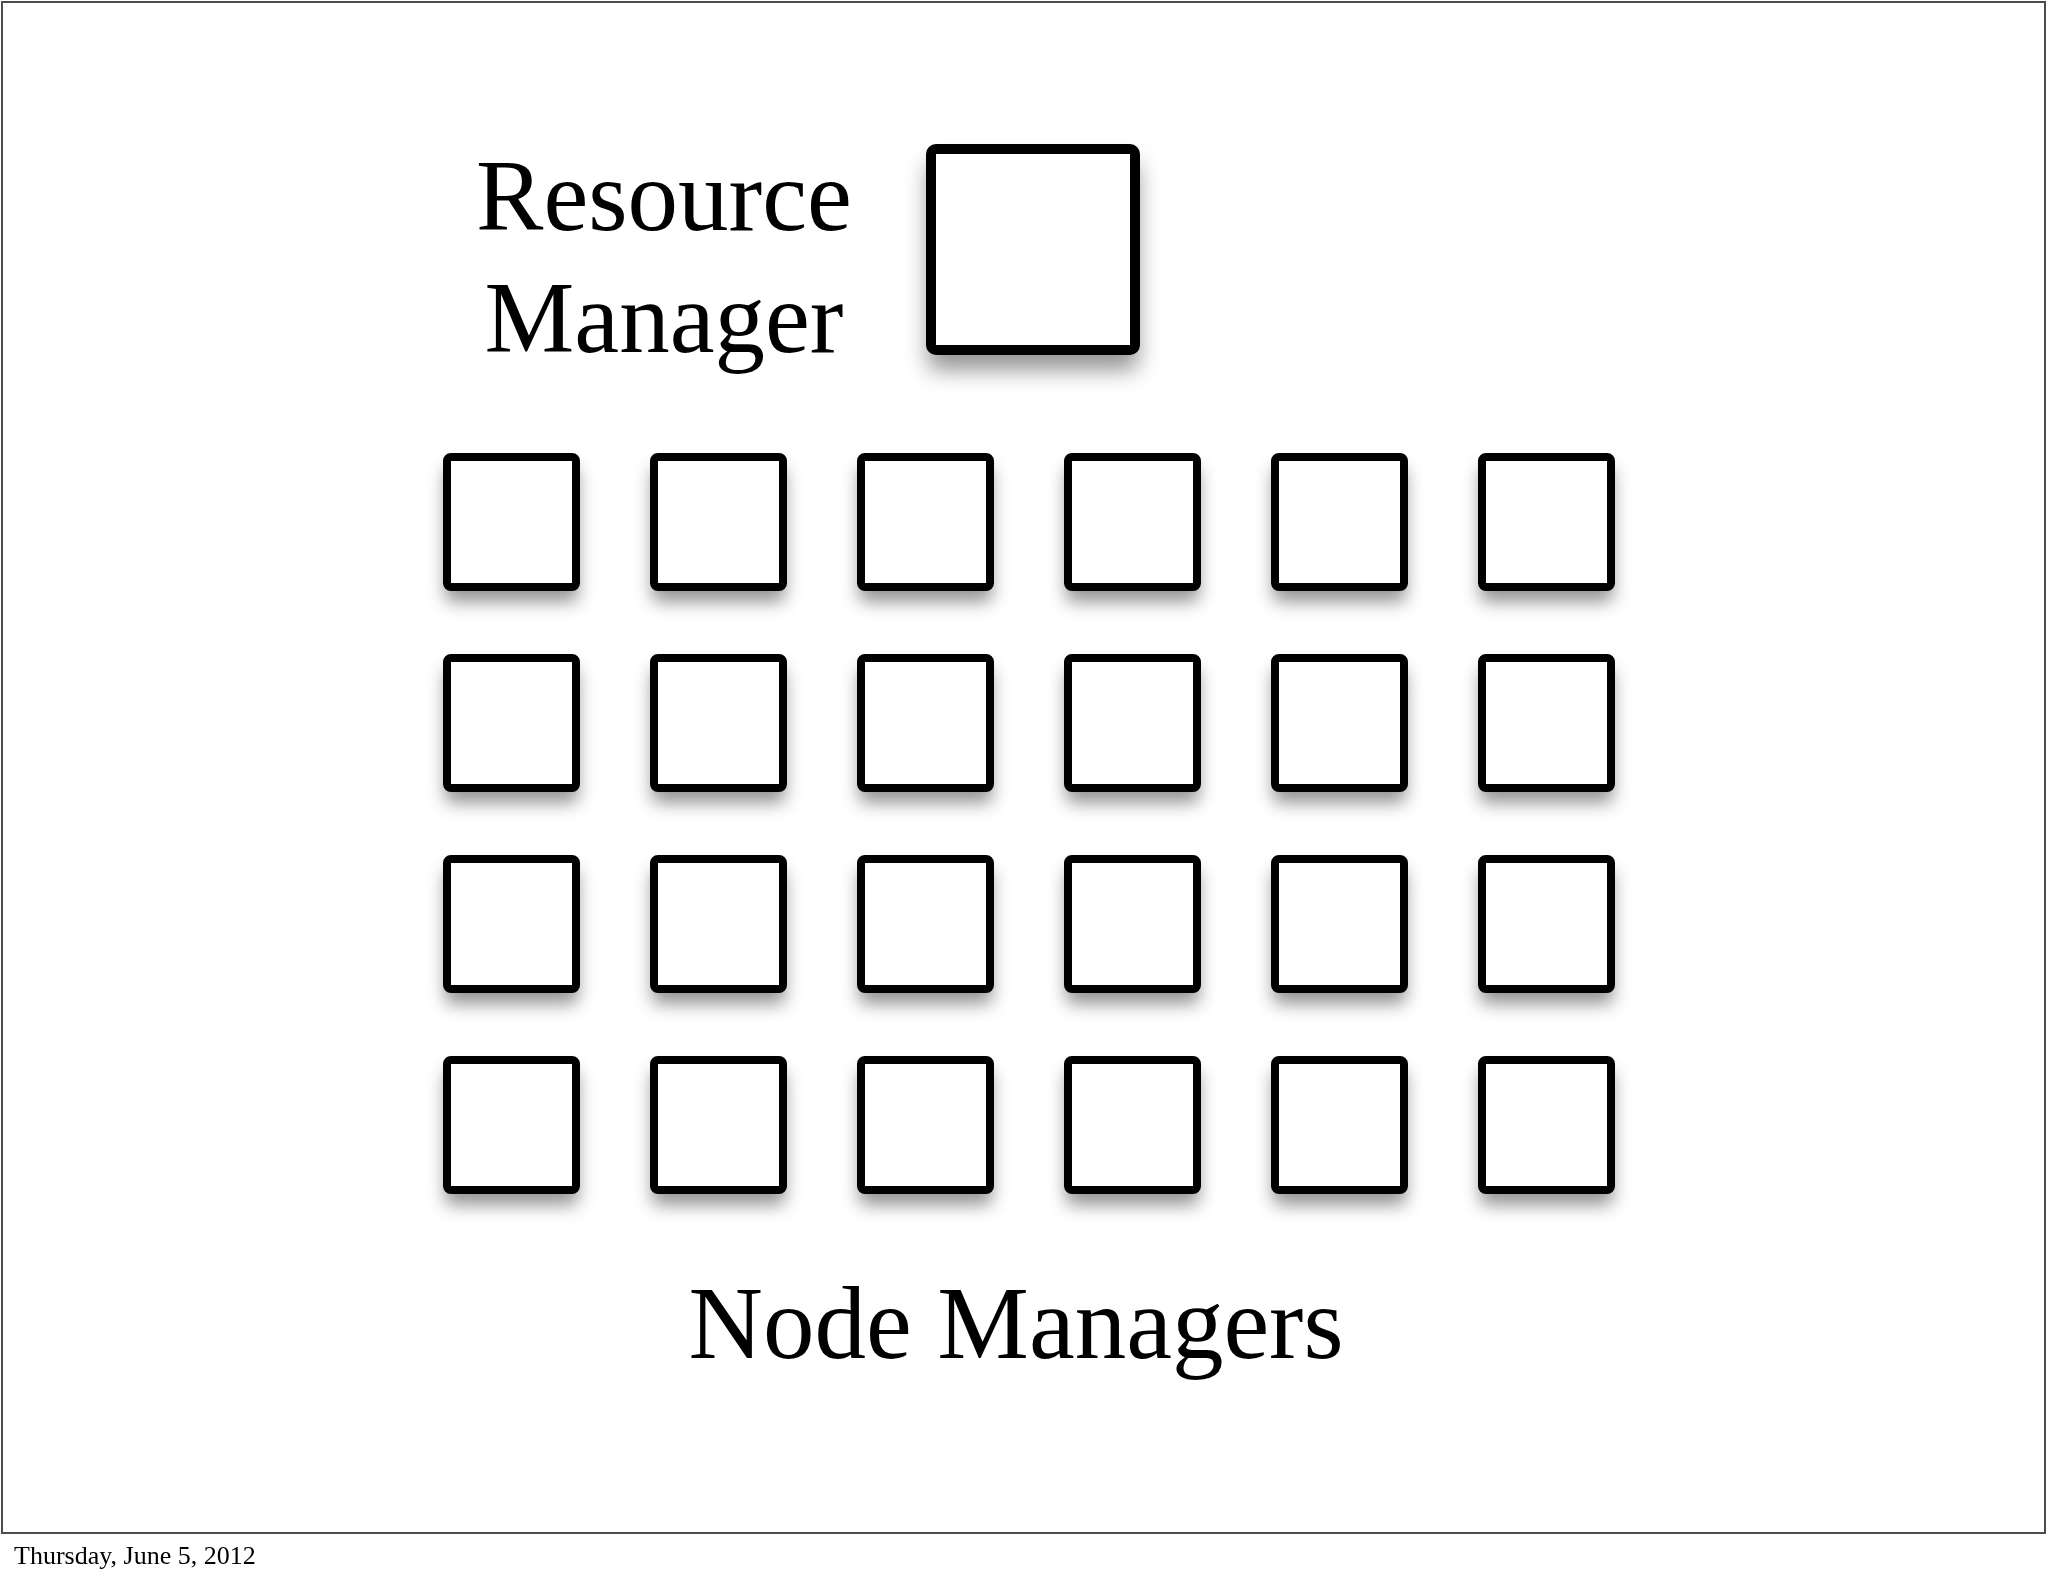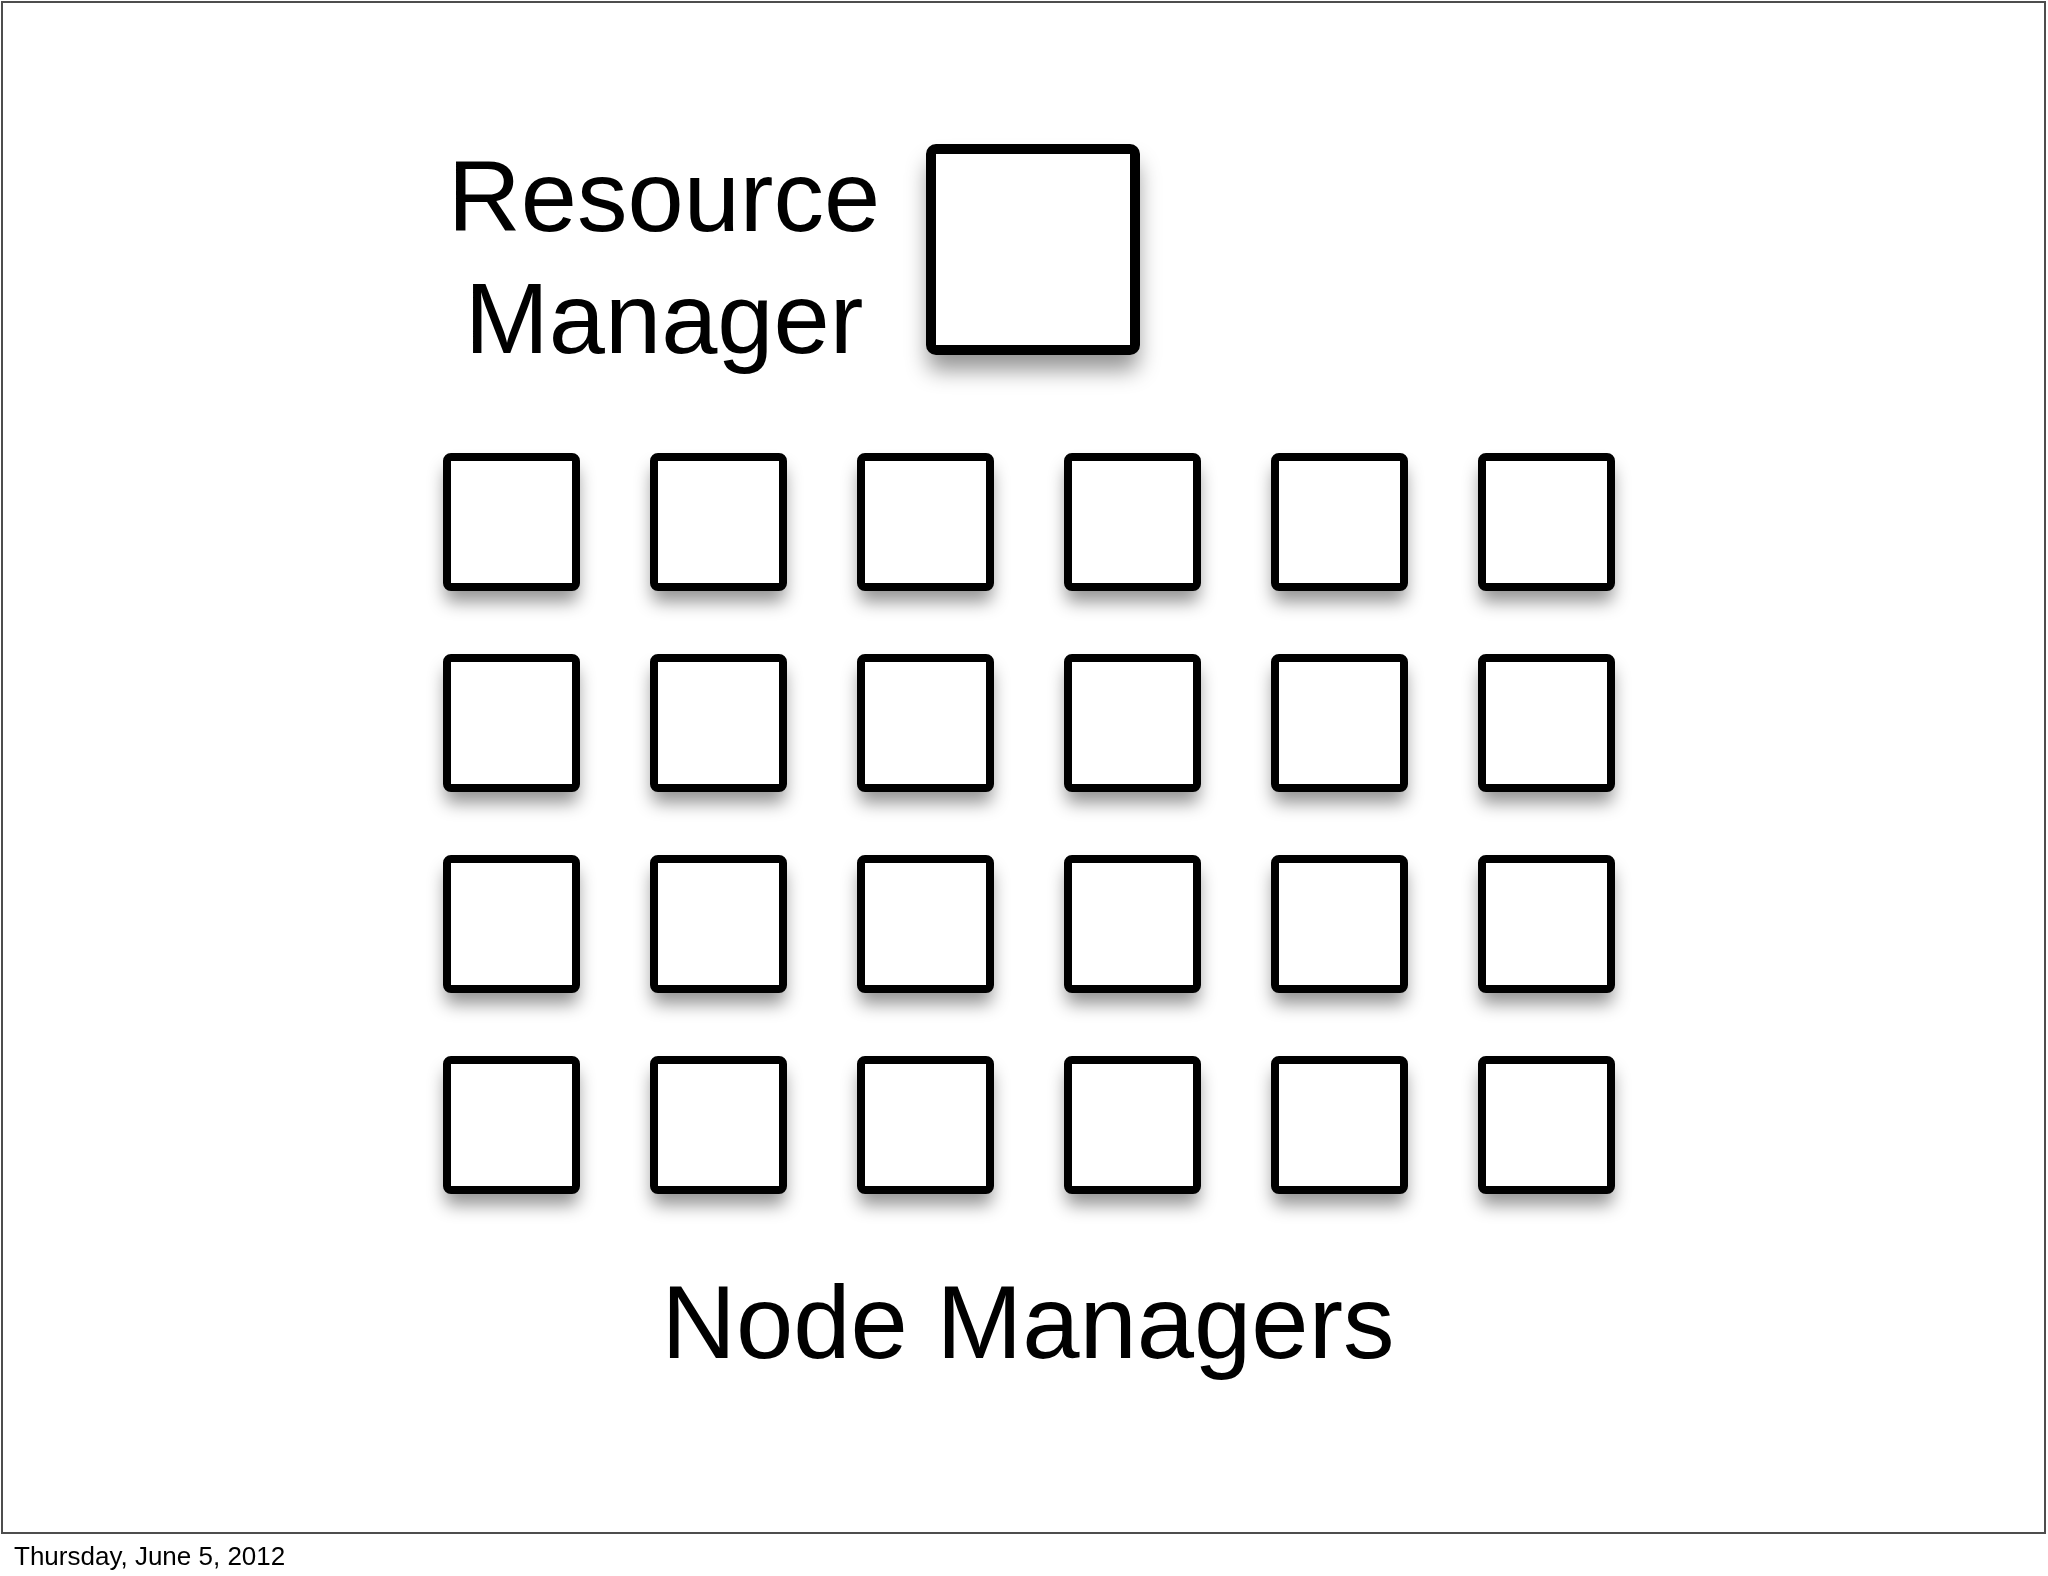--- a/index.html
+++ b/index.html
@@ -2,21 +2,21 @@
 <html style="--background: #ffffff; --slide-border: #4d4d4d; --box-border: #000000; --box-fill: #ffffff; --text: #000000;"><head>
 <meta charset="utf-8">
 <style>
   * { margin: 0; padding: 0; box-sizing: border-box; }
   html, body { background: #ffffff; }
   #canvas {
     position: relative;
     width: 2048px;
     height: 1576px;
     background: var(--background, #fff);
-    font-family: Liberation Sans, sans-serif;
+    font-family: Liberation Serif, serif;
     overflow: hidden;
   }
   .slide {
     position: absolute;
     left: 1px; top: 1px;
     width: 2045px; height: 1533px;
     border: 2px solid var(--slide-border, #4d4d4d);
     background: var(--background, #fff);
   }
   .rm-label {
@@ -48,21 +48,21 @@
     row-gap: 63px;
   }
   .cell {
     background: var(--box-fill, #fff);
     border: 8px solid var(--box-border, #000);
     border-radius: 8px;
     box-shadow: 0 13px 17px -2px rgba(0,0,0,0.42);
   }
   .nm-label {
     position: absolute;
-    left: 525px; top: 1261px;
+    left: 513px; top: 1261px;
     width: 1000px;
     text-align: center;
     font-size: 103px;
     line-height: 118px;
     color: var(--text, #000);
     white-space: nowrap;
   }
   .footer {
     position: absolute;
     left: 14px; top: 1541px;

